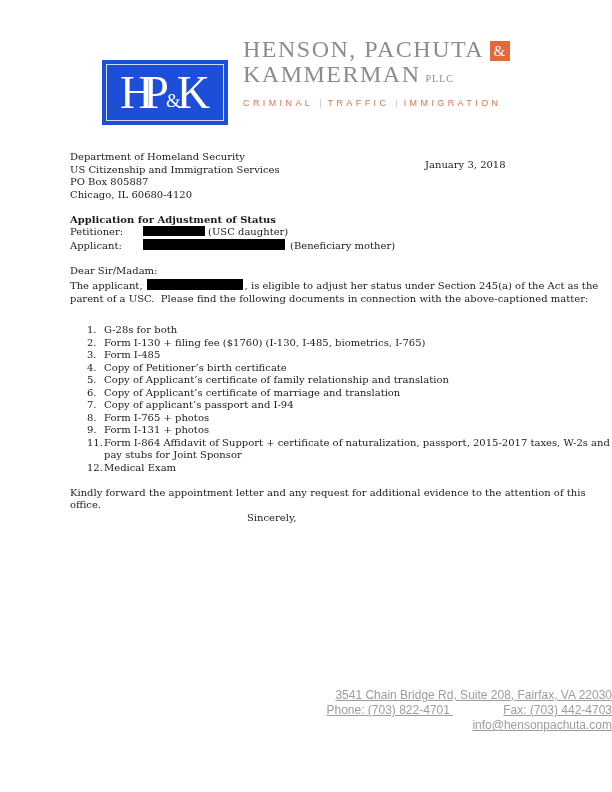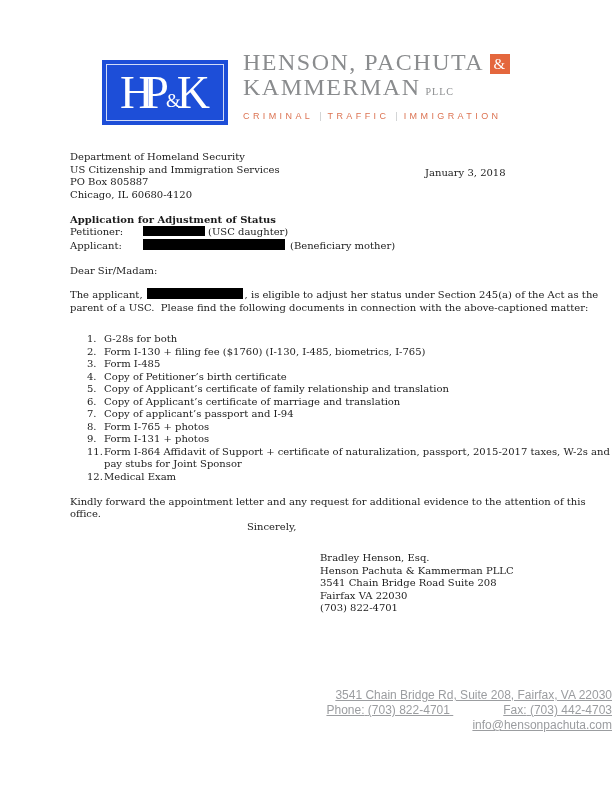--- a/index.html
+++ b/index.html
@@ -12,48 +12,48 @@
   
   .logo-box { position:absolute; left:102px; top:53px; width:126px; height:65px; background:#1d4ed8;margin-top:7px; }
   .logo-inner { position:absolute; inset:4px; border:1px solid rgba(255,255,255,.8);
     display:flex; align-items:center; justify-content:center; }
   .logo-mark { color:#fff; font-family:"Liberation Serif", serif; white-space:nowrap; line-height:1; }
   .logo-mark .lg { font-size:46px; }
   .logo-mark .l-p { margin-left:-10px; }
   .logo-mark .l-amp { font-size:19px; vertical-align:1px; margin-left:-3px; }
   .logo-mark .l-k { margin-left:-4px; }
 
-  .firm { position:absolute; left:243px; top:50px; font-family:"Liberation Serif", serif; color:#8A8C8E; }
+  .firm { position:absolute; left:243px; top:37px; font-family:"Liberation Serif", serif; color:#8A8C8E; }
   .firm-line1 { font-size:24px; letter-spacing:1.5px; line-height:24px; white-space:nowrap; }
   .amp-box { display:inline-flex; width:20px; height:20px; background:#E4673D; color:#fff;
     align-items:center; justify-content:center; font-size:15px; margin-left:6px; vertical-align:1px; }
   .firm-line2 { font-size:24px; letter-spacing:1.5px; line-height:24px; margin-top:1px; white-space:nowrap; }
   .firm-suffix { font-size:10px; letter-spacing:1px; margin-left:5px; }
   .tagline { margin-top:7px; font-family:"Liberation Sans", sans-serif; font-size:9px;
     letter-spacing:3.4px; color:#DC7352; white-space:nowrap; }
   .tagline .sep { color:#C6C8CA; margin:0 6px; letter-spacing:0; }
 
   
   .letter-body { position:absolute; left:70px; top:151px; width:540px;
     font-size:10px; line-height:12.5px; }
   .addr-row { position:relative; }
-  .date { position:absolute; left:355px; top:16px; white-space:nowrap; }
+  .date { position:absolute; left:355px; top:8px; white-space:nowrap; }
 
   .subject-block { margin-top:12.5px; }
   .subject { font-weight:bold; }
   .party-label { display:inline-block; width:73px; }
   .redact { display:inline-block; background:#000; vertical-align:-1px; }
   .redact-pet { width:62px; height:10px; }
   .redact-app { width:142px; height:11px; }
   .redact-body { width:96px; height:11px; margin:0 2px 0 4px; }
   .note-tight { margin-left:3px; }
   .note-gap { margin-left:5px; }
 
   .salutation { margin-top:12.5px; }
-  .intro { margin-top:11px; }
+  .intro { margin-top:2px; }
 
   .doc-list { margin-top:19px; list-style:none; }
   .doc-item { display:flex; }
   .doc-item .num { width:17px; margin-left:17px; flex-shrink:0; }
   .doc-item .txt { flex:1; }
 
   .closing { margin-top:12.5px; }
   .valediction { margin-left:177px; }
   .signature { margin-top:19px; margin-left:250px; }
 
@@ -173,28 +173,20 @@
         <li class="doc-item">
           <span class="num">12.</span>
           <span class="txt">Medical Exam</span>
         </li>
       </ol>
 
     <p class="closing">Kindly forward the appointment letter and any request for additional evidence to the attention of this office.</p>
 
     <div class="valediction">Sincerely,</div>
 
-    <div class="signature">
-
-    <div>Bradley Henson, Esq.</div>
-        <div>Henson Pachuta &amp; Kammerman PLLC</div>
-        <div>3541 Chain Bridge Road Suite 208</div>
-        <div>Fairfax VA 22030</div>
-        <div>(703) 822-4701</div>
-      </div>
 
   </main>
 
   <footer class="page-footer">
     <div>3541 Chain Bridge Rd, Suite 208, Fairfax, VA 22030</div>
     <div>
       <span>Phone:</span>
       <span>(703) 822-4701</span>
       <span class="fax-part">Fax:</span>
       <span>(703) 442-4703</span>

